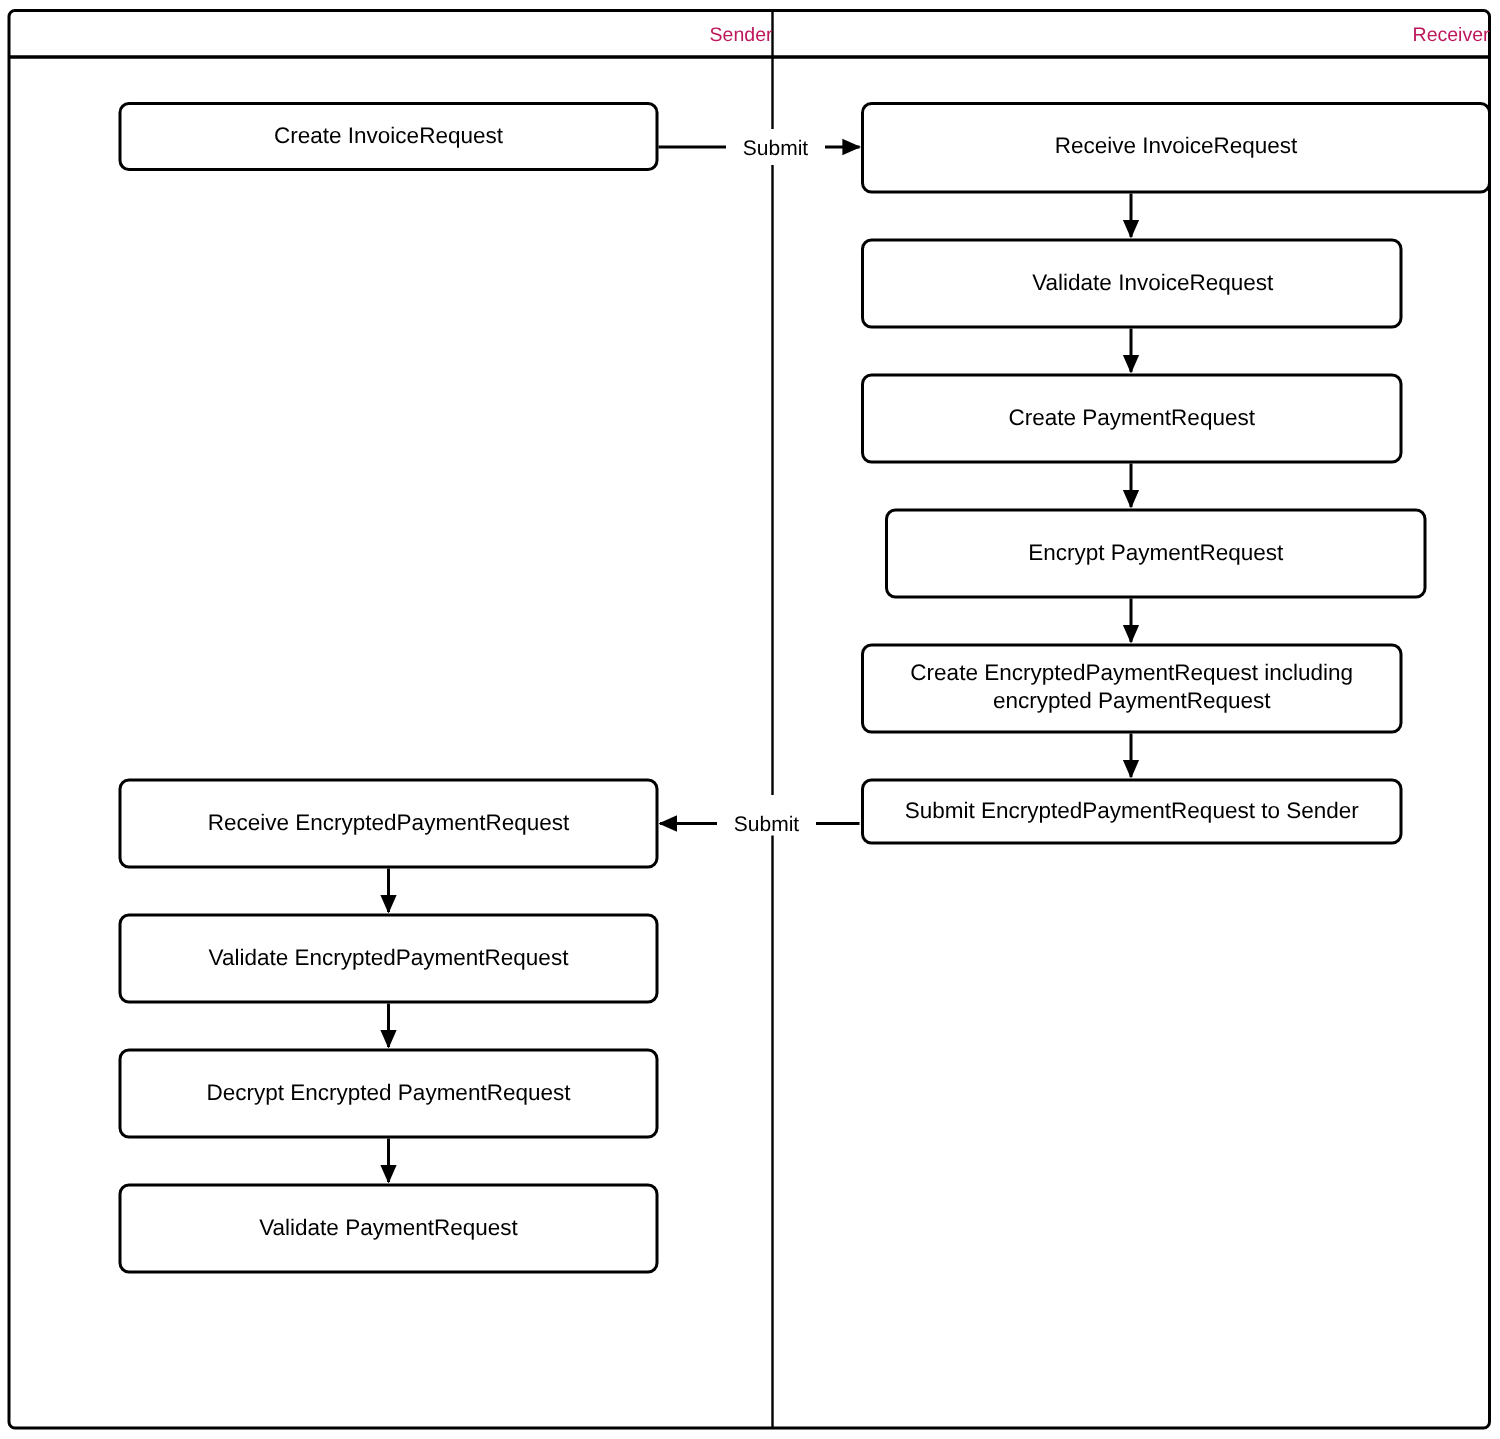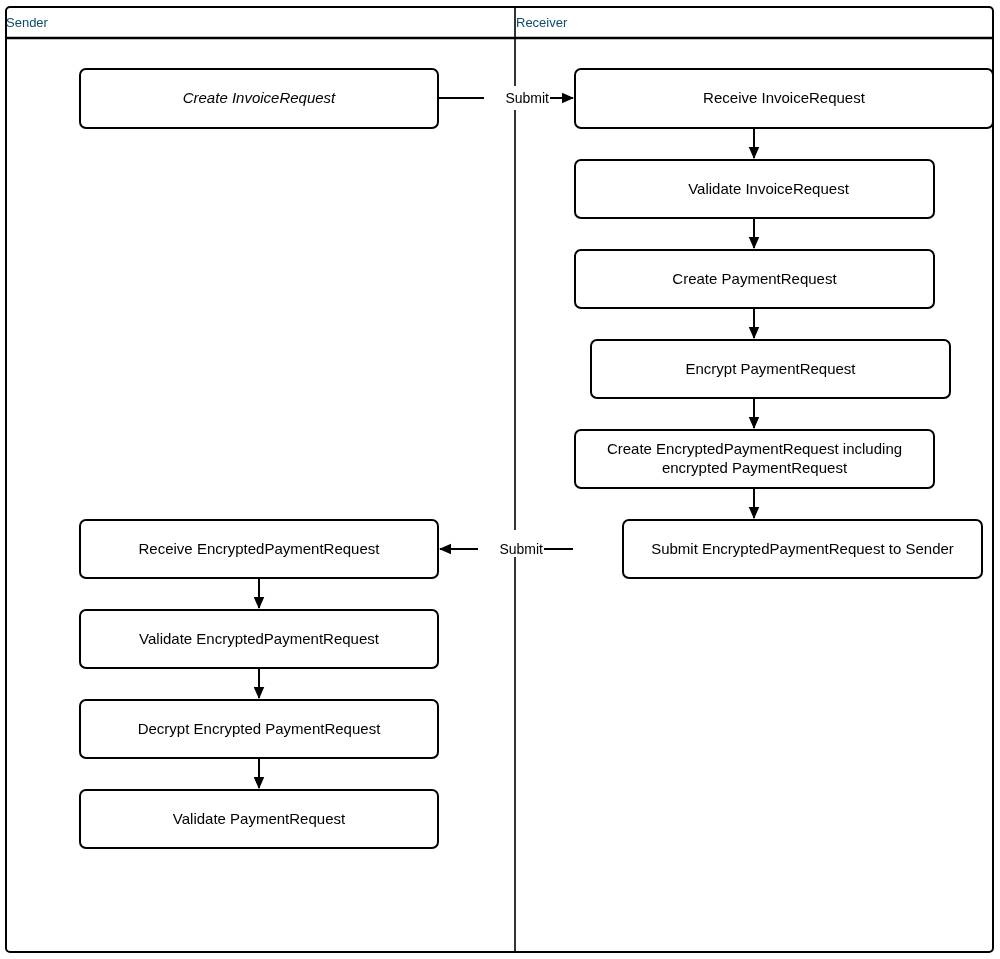--- a/index.html
+++ b/index.html
@@ -22,22 +22,22 @@
   svg.layer {
     position: absolute;
     left: 0;
     top: 0;
     width: 1000px;
     height: 959px;
   }
   .lane-title {
     position: absolute;
     font-size: 13px;
-    color: #0c4a6e;
-    text-align: left;
+    color: #be185d;
+    text-align: right;
     line-height: 32px;
     white-space: nowrap;
     pointer-events: none;
   }
   .node {
     position: absolute;
     box-sizing: border-box;
     border: 2px solid #000000;
     border-radius: 7px;
     background: #ffffff;
@@ -55,21 +55,21 @@
     width: 100%;
   }
   .edge-label {
     position: absolute;
     font-size: 14px;
     color: #000000;
     background: #ffffff;
     padding: 0 1px;
     line-height: 16px;
     white-space: nowrap;
-    text-align: right;
+    text-align: center;
   }
 </style>
 </head>
 <body>
 
 <div id="canvas">
 
   <svg class="layer" viewBox="0 0 1000 959" xmlns="http://www.w3.org/2000/svg">
     <defs>
       <marker id="arrowEnd" viewBox="0 0 10 10" refX="9.2" refY="5" markerWidth="6.2" markerHeight="6.2" orient="auto-start-reverse">
@@ -104,21 +104,21 @@
     <line x1="259" y1="579" x2="259" y2="608" stroke="#000000" stroke-width="2" marker-end="url(#arrowEnd)"></line>
 
     <line x1="259" y1="669" x2="259" y2="698" stroke="#000000" stroke-width="2" marker-end="url(#arrowEnd)"></line>
 
     <line x1="259" y1="759" x2="259" y2="788" stroke="#000000" stroke-width="2" marker-end="url(#arrowEnd)"></line>
   </svg>
 
   <div class="lane-title" style="left:6px; top:7px; width:509px; height:31px;">Sender</div>
   <div class="lane-title" style="left:516px; top:7px; width:477px; height:31px;">Receiver</div>
 
-  <div class="node" style="left:79px; top:68px; width:360px; height:61px;font-style:italic;">
+  <div class="node" style="left:79px; top:68px; width:360px; height:46px;">
     <span>Create InvoiceRequest</span>
   </div>
 
   <div class="node" style="left:574px; top:68px; width:420px; height:61px;">
     <span>Receive InvoiceRequest</span>
   </div>
 
   <div class="node" style="left:574px; top:159px; width:361px; height:60px;padding-left:36px;">
     <span>Validate InvoiceRequest</span>
   </div>
@@ -128,21 +128,21 @@
   </div>
 
   <div class="node" style="left:574px; top:339px; width:361px; height:60px;margin-left:16px;">
     <span>Encrypt PaymentRequest</span>
   </div>
 
   <div class="node" style="left:574px; top:429px; width:361px; height:60px;align-items:center;">
     <span>Create EncryptedPaymentRequest including encrypted PaymentRequest</span>
   </div>
 
-  <div class="node" style="left:574px; top:519px; width:361px; height:60px;margin-left:48px;">
+  <div class="node" style="left:574px; top:519px; width:361px; height:44px;">
     <span>Submit EncryptedPaymentRequest to Sender</span>
   </div>
 
   <div class="node" style="left:79px; top:519px; width:360px; height:60px;">
     <span>Receive EncryptedPaymentRequest</span>
   </div>
 
   <div class="node" style="left:79px; top:699px; width:360px; height:60px;">
     <span>Decrypt Encrypted PaymentRequest</span>
   </div>

